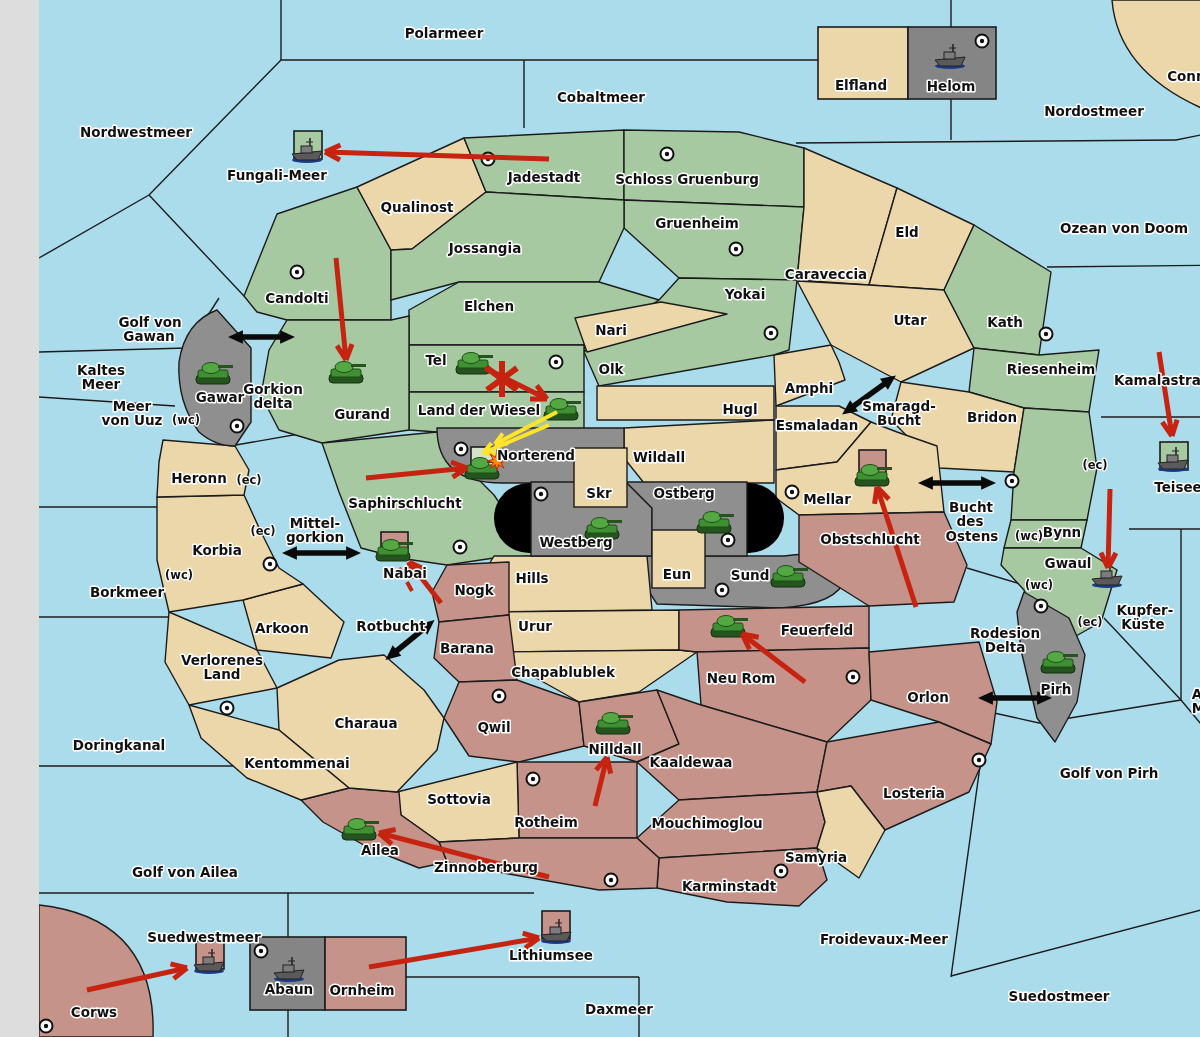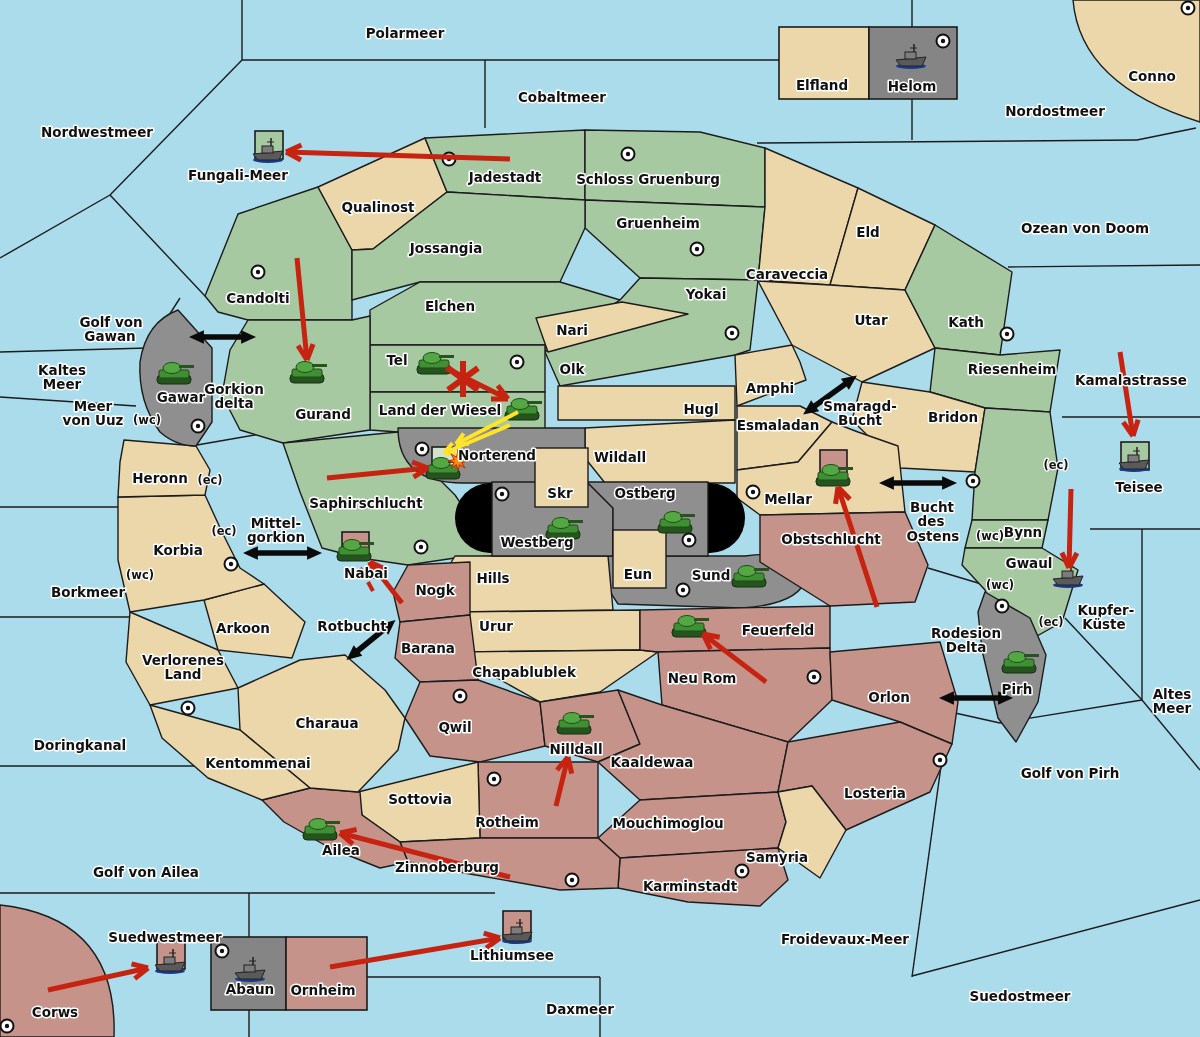--- a/index.html
+++ b/index.html
@@ -1,16 +1,16 @@
 <!DOCTYPE html>
 <html><head>
 <meta charset="utf-8">
 <style>
   html,body{margin:0;padding:0;background:#ddd;}
-  #stage{width:1068px;height:1037px;position:relative;font-family:"DejaVu Sans","Liberation Sans",sans-serif;}
+  #stage{width:1068px;height:1037px;position:relative;font-family:"DejaVu Sans","Liberation Sans",sans-serif;padding-left:39px;}
   svg{display:block;}
   text{font-family:"DejaVu Sans","Liberation Sans",sans-serif;font-weight:bold;fill:#111;
        paint-order:stroke;stroke:#ffffff;stroke-width:3px;stroke-linejoin:round;}
   text.small{stroke-width:2.5px;}
 </style>
 </head>
 <body>
 
 <div id="stage">
   <svg id="map-svg" width="1200" height="1037" viewBox="0 0 1200 1037">

